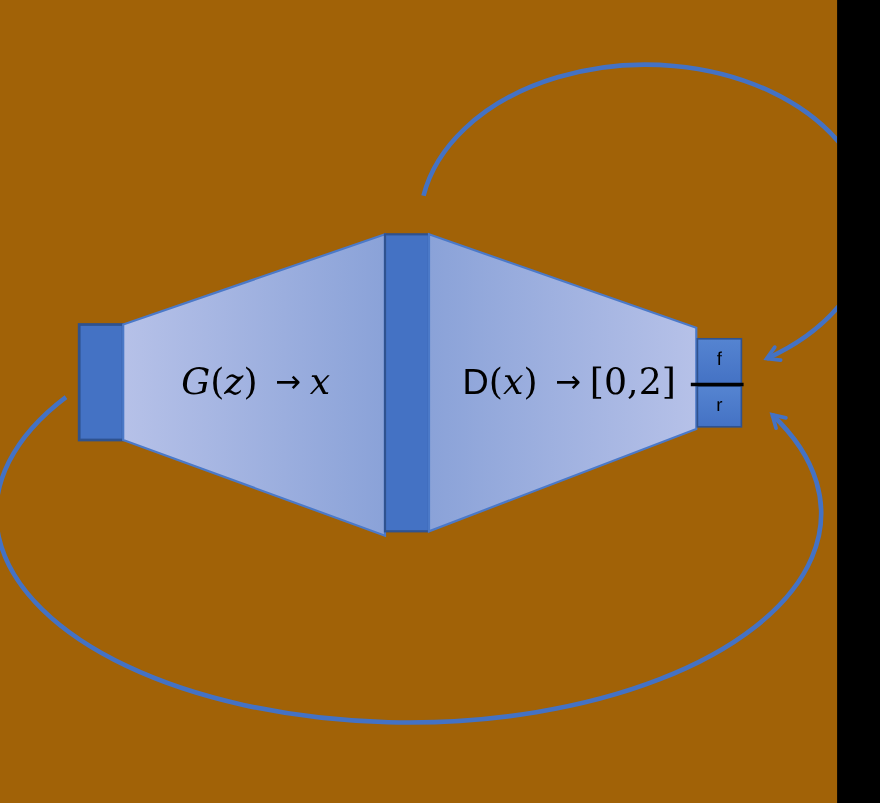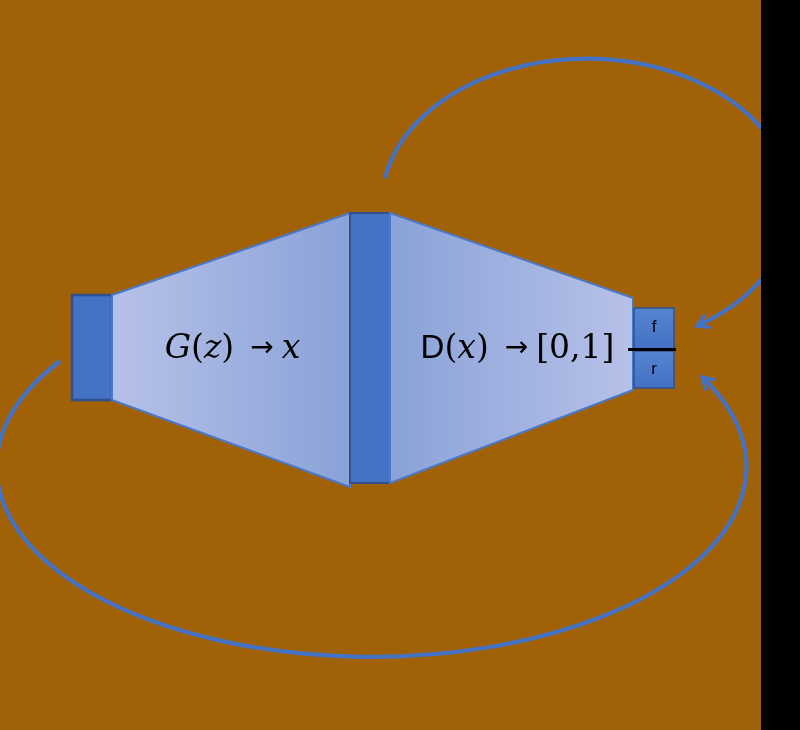--- a/index.html
+++ b/index.html
@@ -85,19 +85,19 @@
     <rect x="634" y="308" width="40" height="41" fill="url(#gradCell)" stroke="#2f528f" stroke-width="1.5"></rect>
     <rect x="634" y="351" width="40" height="37" fill="url(#gradCell)" stroke="#2f528f" stroke-width="1.5"></rect>
     <line x1="628" y1="349.5" x2="676" y2="349.5" stroke-width="3.2" stroke="#000000"></line>
   </svg>
 
   <div class="formula gen-formula">
     <span>G</span><span class="up">(</span><span>z</span><span class="up">)</span><span class="arrow">→</span><span>x</span>
   </div>
 
   <div class="formula disc-formula">
-    <span class="sans">D</span><span class="up">(</span><span>x</span><span class="up">)</span><span class="arrow">→</span><span class="up">[0,1]</span>
+    <span class="sans">D</span><span class="up">(</span><span>x</span><span class="up">)</span><span class="arrow">→</span><span class="up">[0,2]</span>
   </div>
 
   <div class="cell-label cell-f">f</div>
   <div class="cell-label cell-r">r</div>
 
 </div>
 
 </body></html>

